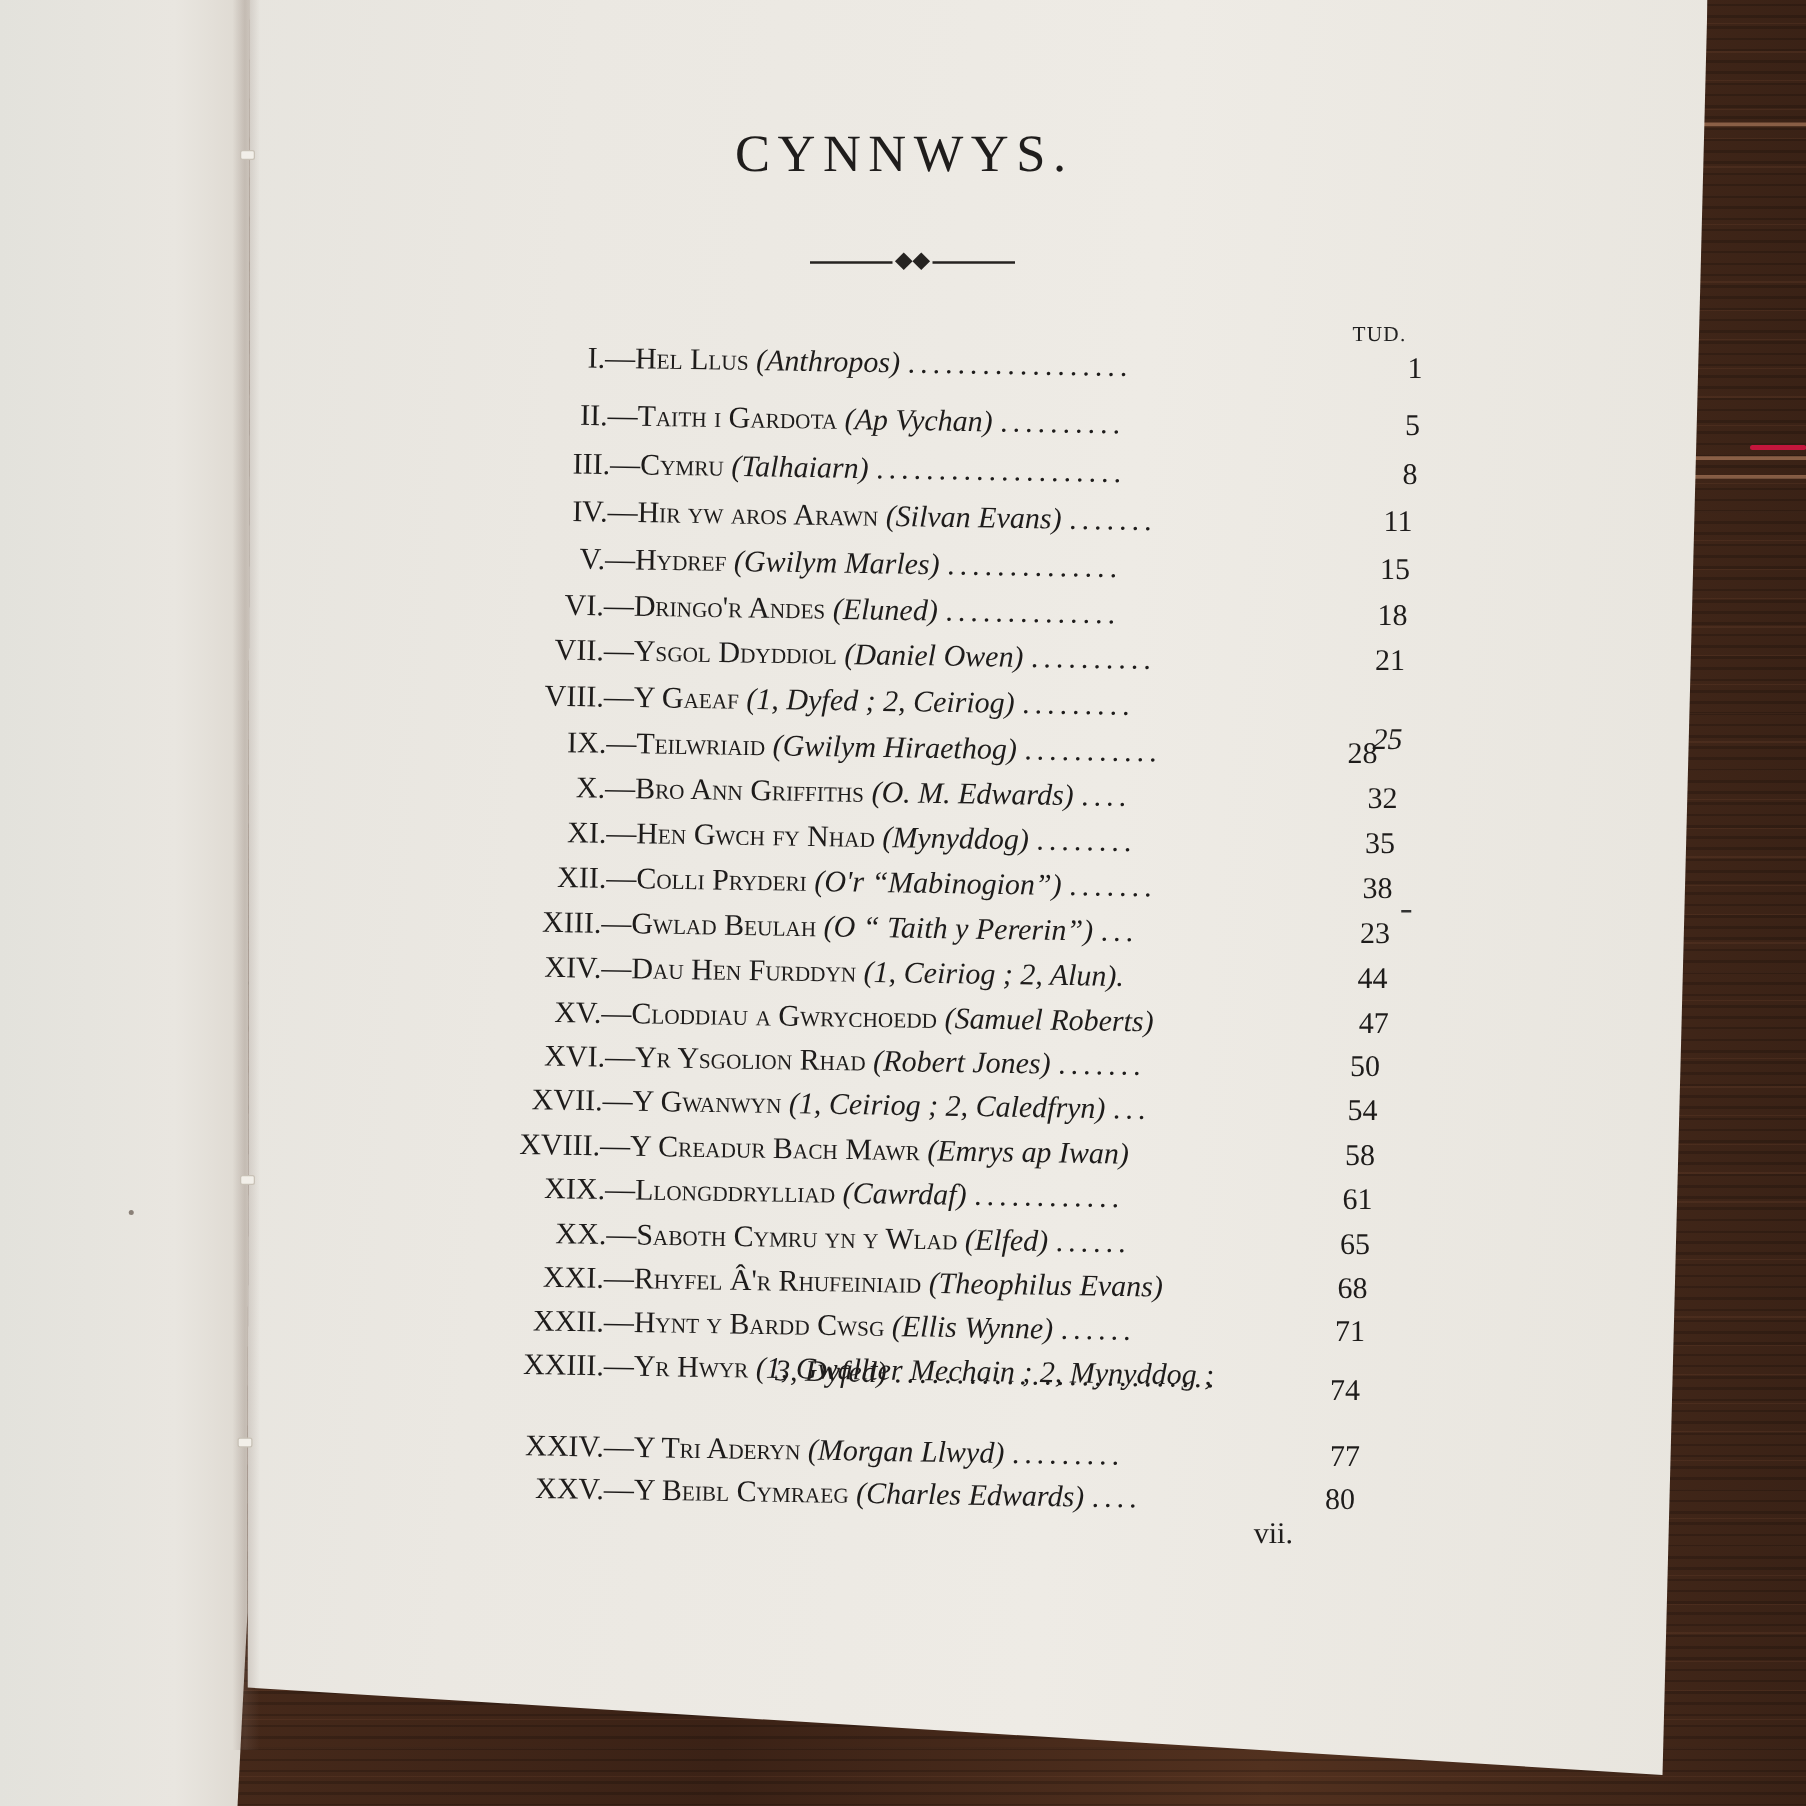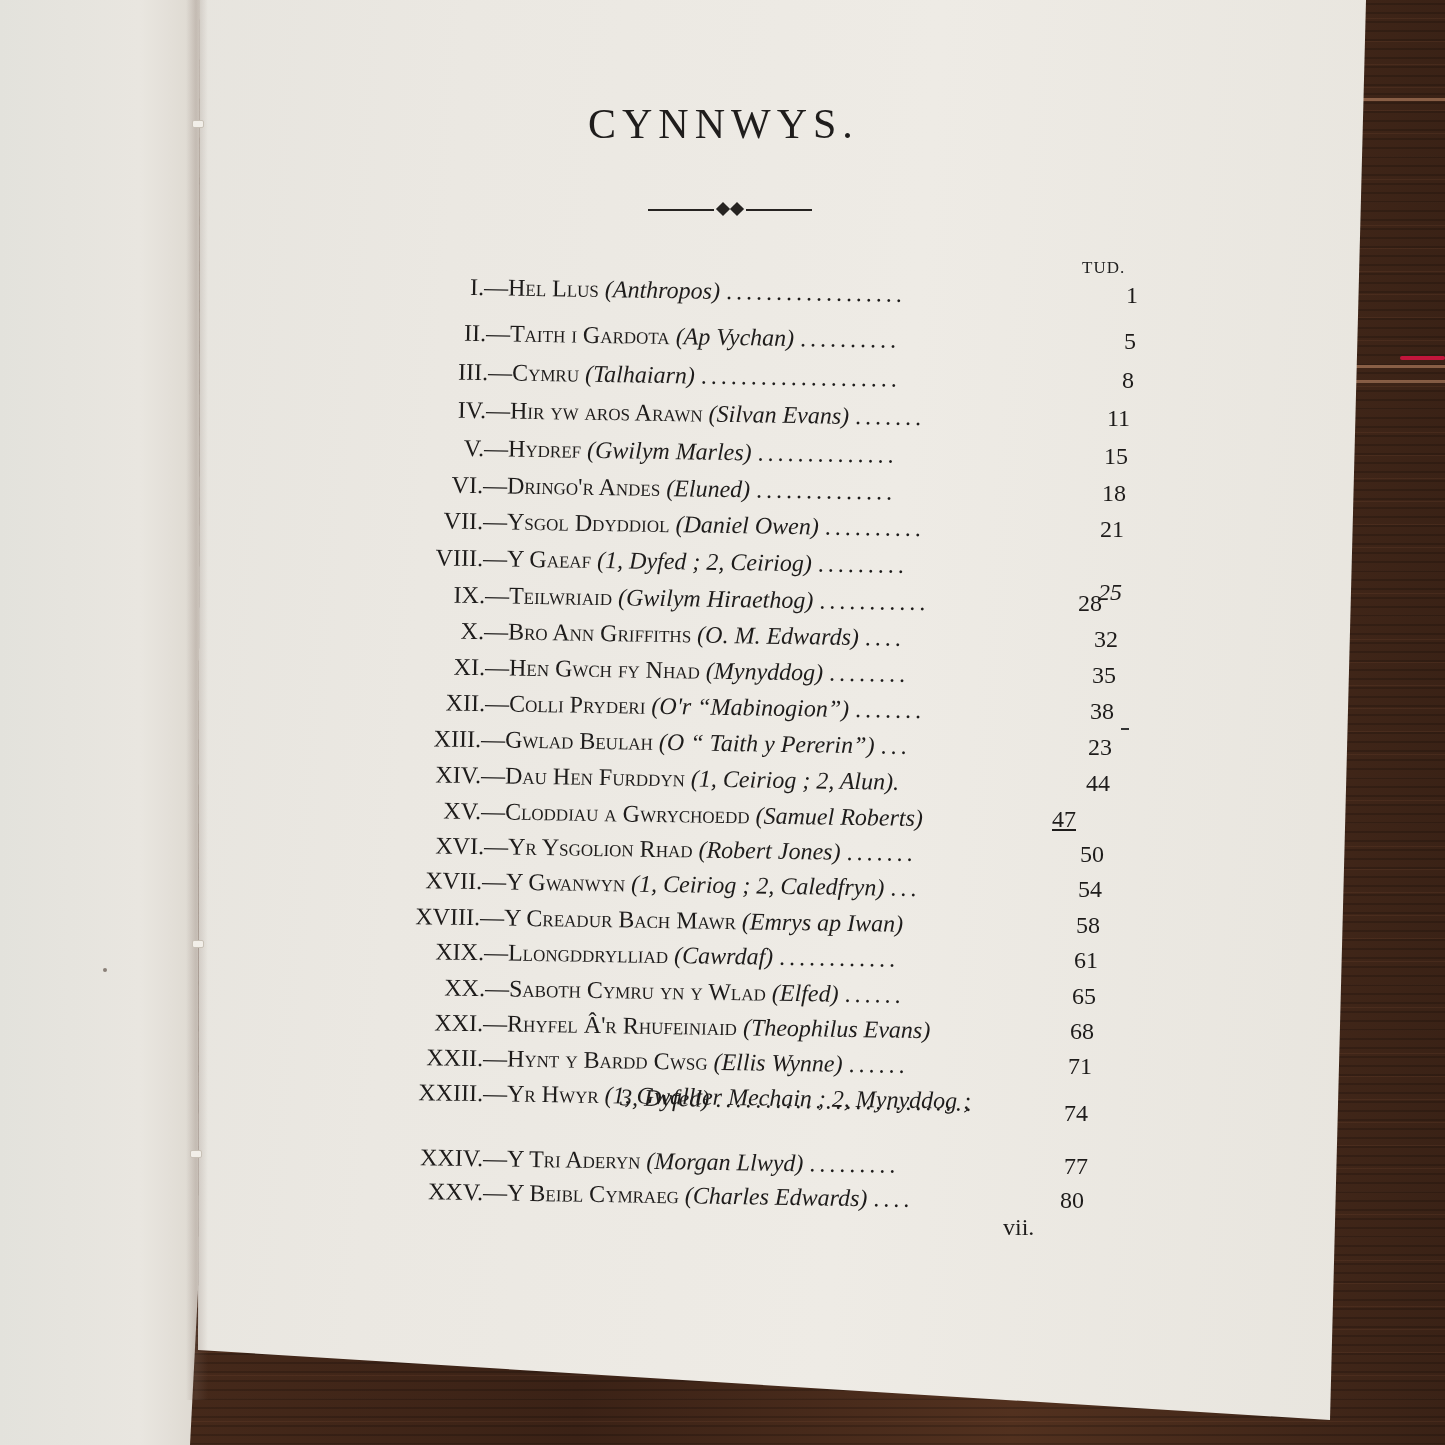--- a/index.html
+++ b/index.html
@@ -122,21 +122,21 @@
       <div class="toc-page" style="left: 1058px; top: 626px;">32</div>
       <div class="toc-entry" style="top: 652px; left: 345px; transform: rotate(0.9deg);"><span class="num" style="width: 140px;">XI.</span><span>—</span><span class="title-sc">Hen Gwch fy Nhad</span> <span class="author">(Mynyddog)</span> <span class="leader">........</span></div>
       <div class="toc-page" style="left: 1056px; top: 662px;">35</div>
       <div class="toc-entry" style="top: 688px; left: 345px; transform: rotate(0.9deg);"><span class="num" style="width: 140px;">XII.</span><span>—</span><span class="title-sc">Colli Pryderi</span> <span class="author">(O'r “Mabinogion”)</span> <span class="leader">.......</span></div>
       <div class="toc-page" style="left: 1054px; top: 698px;">38</div>
       <div class="toc-entry" style="top: 724px; left: 341px; transform: rotate(0.9deg);"><span class="num" style="width: 140px;">XIII.</span><span>—</span><span class="title-sc">Gwlad Beulah</span> <span class="author">(O “ Taith y Pererin”)</span> <span class="leader">...</span></div>
       <div class="toc-page" style="left: 1052px; top: 734px;">23</div>
       <div class="toc-entry" style="top: 760px; left: 341px; transform: rotate(0.9deg);"><span class="num" style="width: 140px;">XIV.</span><span>—</span><span class="title-sc">Dau Hen Furddyn</span> <span class="author">(1, Ceiriog ; 2, Alun).</span> <span class="leader"></span></div>
       <div class="toc-page" style="left: 1050px; top: 770px;">44</div>
       <div class="toc-entry" style="top: 796px; left: 341px; transform: rotate(0.9deg);"><span class="num" style="width: 140px;">XV.</span><span>—</span><span class="title-sc">Cloddiau a Gwrychoedd</span> <span class="author">(Samuel Roberts)</span> <span class="leader"></span></div>
-      <div class="toc-page" style="left: 1016px; top: 806px; text-decoration: underline;">47</div>
+      <div class="toc-page" style="left: 1051px; top: 806px;">47</div>
       <div class="toc-entry" style="top: 831px; left: 344px; transform: rotate(0.9deg);"><span class="num" style="width: 140px;">XVI.</span><span>—</span><span class="title-sc">Yr Ysgolion Rhad</span> <span class="author">(Robert Jones)</span> <span class="leader">.......</span></div>
       <div class="toc-page" style="left: 1044px; top: 841px;">50</div>
       <div class="toc-entry" style="top: 866px; left: 342px; transform: rotate(0.9deg);"><span class="num" style="width: 140px;">XVII.</span><span>—</span><span class="title-sc">Y Gwanwyn</span> <span class="author">(1, Ceiriog ; 2, Caledfryn)</span> <span class="leader">...</span></div>
       <div class="toc-page" style="left: 1042px; top: 876px;">54</div>
       <div class="toc-entry" style="top: 902px; left: 340px; transform: rotate(0.9deg);"><span class="num" style="width: 140px;">XVIII.</span><span>—</span><span class="title-sc">Y Creadur Bach Mawr</span> <span class="author">(Emrys ap Iwan)</span> <span class="leader"></span></div>
       <div class="toc-page" style="left: 1040px; top: 912px;">58</div>
       <div class="toc-entry" style="top: 937px; left: 344px; transform: rotate(0.9deg);"><span class="num" style="width: 140px;">XIX.</span><span>—</span><span class="title-sc">Llongddrylliad</span> <span class="author">(Cawrdaf)</span> <span class="leader">............</span></div>
       <div class="toc-page" style="left: 1038px; top: 947px;">61</div>
       <div class="toc-entry" style="top: 973px; left: 345px; transform: rotate(0.9deg);"><span class="num" style="width: 140px;">XX.</span><span>—</span><span class="title-sc">Saboth Cymru yn y Wlad</span> <span class="author">(Elfed)</span> <span class="leader">......</span></div>
       <div class="toc-page" style="left: 1036px; top: 983px;">65</div>

